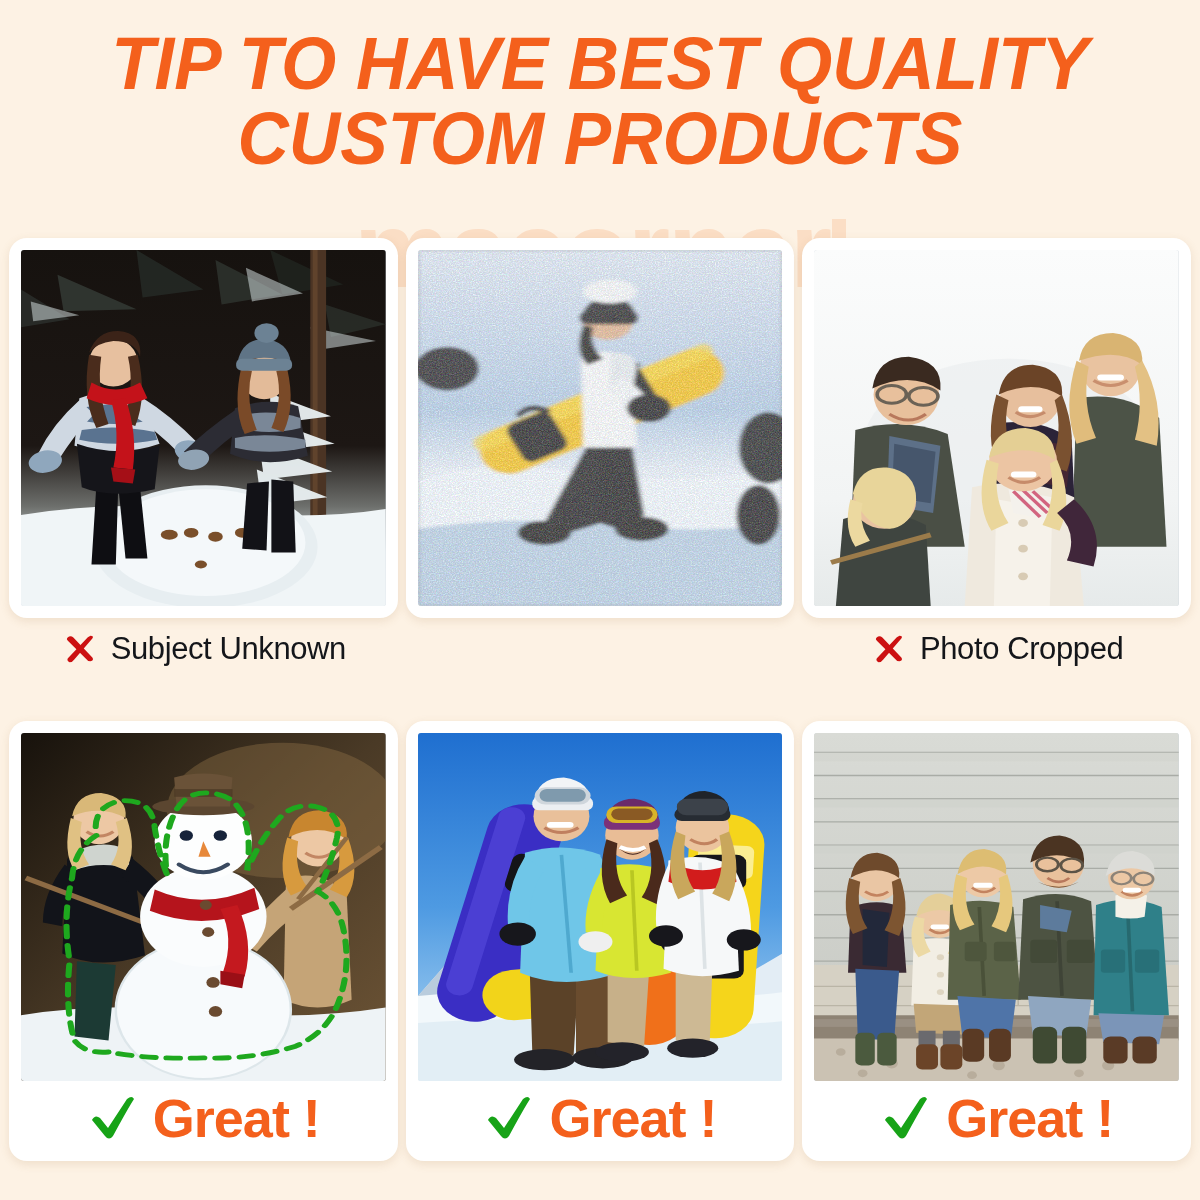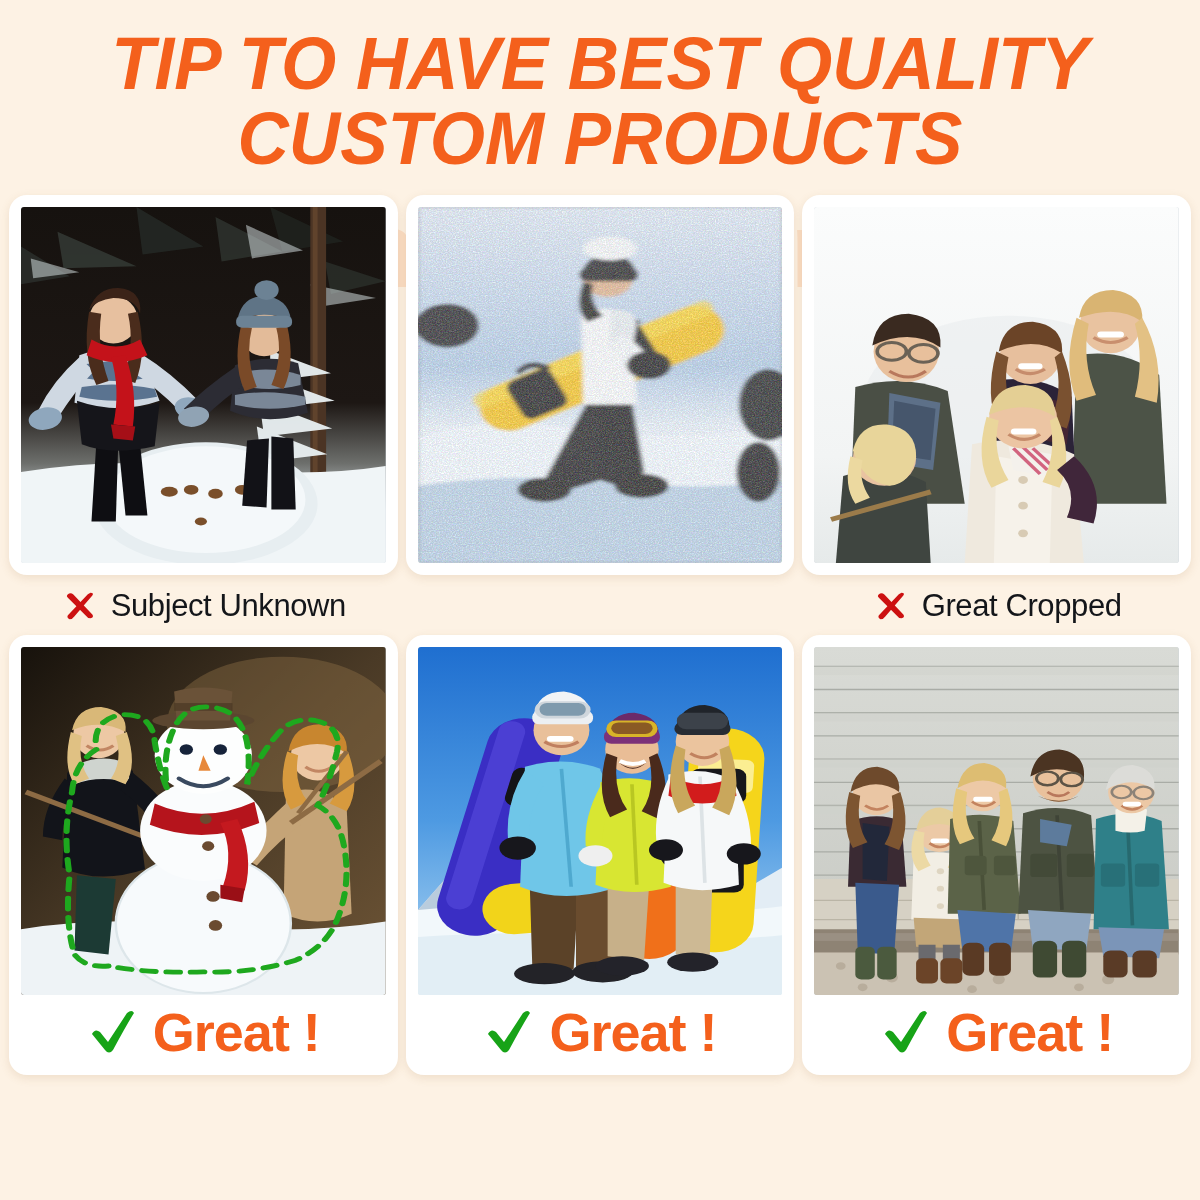--- a/index.html
+++ b/index.html
@@ -75,20 +75,21 @@
 
   
   .card {
     background: #ffffff;
     border-radius: 18px;
     box-shadow: 0 3px 10px rgba(160,120,70,.16);
     padding: 10px;
     width: 100%;
     display: flex;
     flex-direction: column;
+    margin-top: 43px;
   }
   .card.bad { padding: 12px; }
   .card.good { padding: 12px 12px 4px 12px; }
 
   .photo {
     width: 100%;
     border-radius: 3px;
     overflow: hidden;
     position: relative;
     background: #cfd6dd;
@@ -416,21 +417,21 @@
             <path d="M214 252 Q240 282 230 320 L208 314 Q218 286 200 266 Z" fill="#40263a"></path>
           </g>
         </svg>
       </div>
     </div>
     <div class="bad-label">
       <svg class="xmark" viewBox="0 0 40 40">
         <path d="M7 8 Q10 5 13 8 L33 29 Q35 32 31 33 Q28 33 26 30 L8 12 Q5 10 7 8Z" fill="#cc1111"></path>
         <path d="M33 9 Q35 6 31 6 Q28 7 26 10 L8 29 Q5 32 9 34 Q12 34 14 31 Z" fill="#cc1111"></path>
       </svg>
-      <span>Great Cropped</span>
+      <span>Photo Cropped</span>
     </div>
   </div>
 
   <div class="cell">
     <div class="card good">
       <div class="photo">
         <svg viewBox="0 0 300 360" preserveAspectRatio="none">
           <defs>
             <linearGradient id="warmBg" x1="0" y1="0" x2="1" y2="1">
               <stop offset="0" stop-color="#17120c"></stop>

